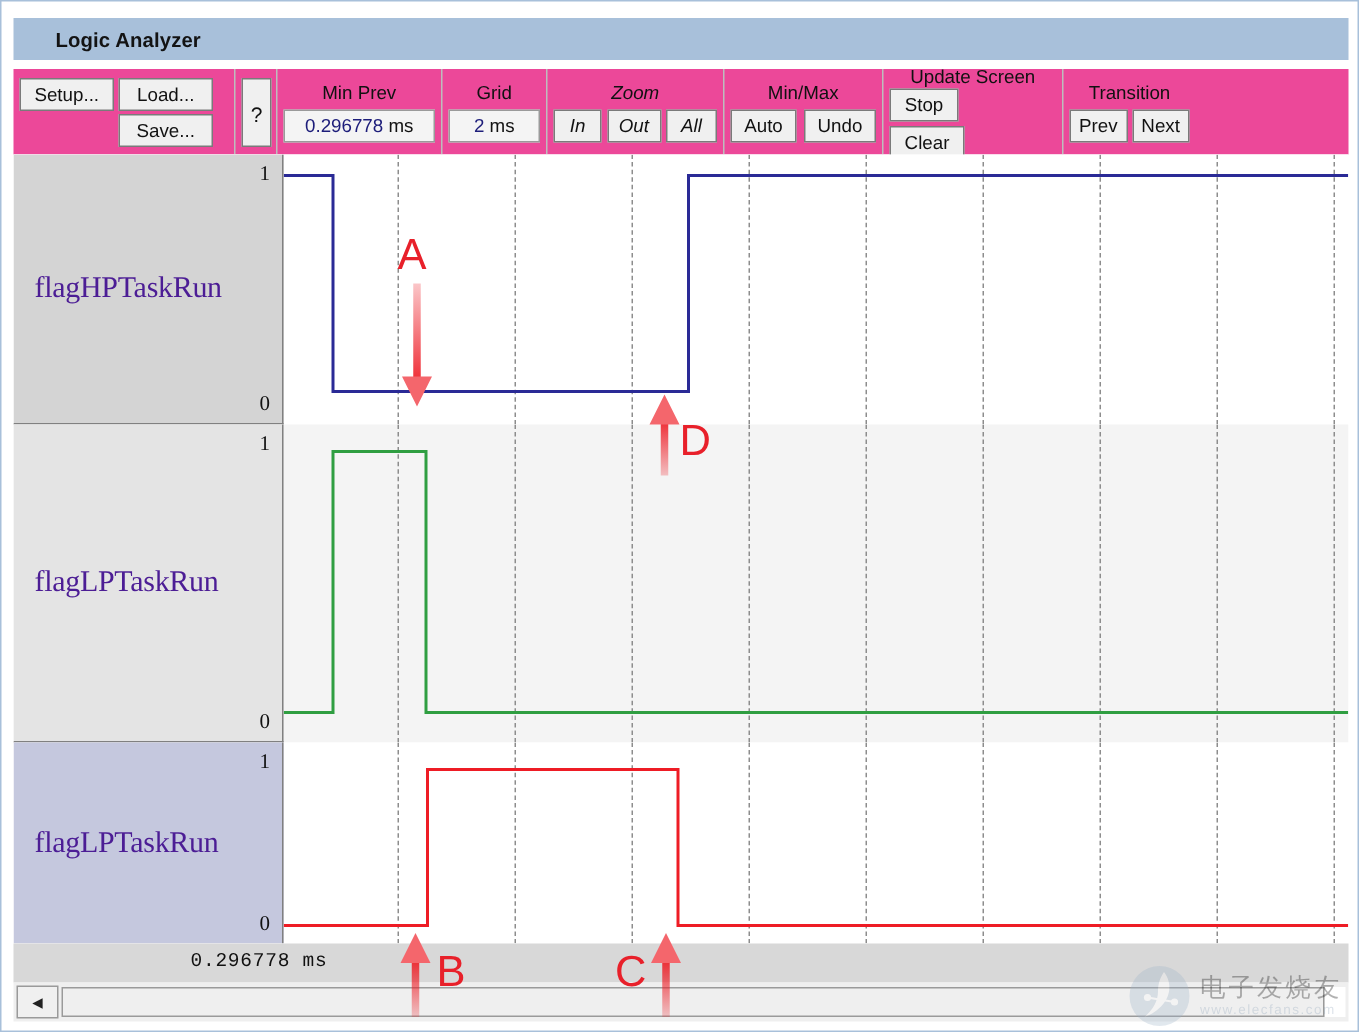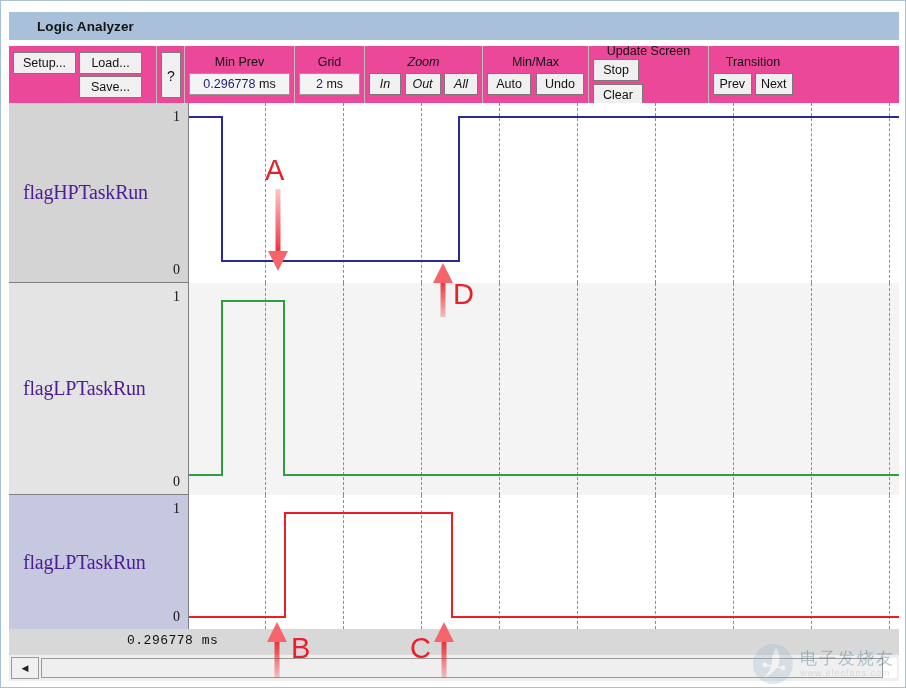--- a/index.html
+++ b/index.html
@@ -161,21 +161,21 @@
   }
   svg.arrow{position:absolute;overflow:visible;}
 
   
   .wm{
     position:absolute;right:10px;bottom:2px;
     display:flex;align-items:center;gap:6px;
     opacity:.30;pointer-events:none;
   }
   .wm .wmtxt{display:flex;flex-direction:column;line-height:1;}
-  .wm .wm1{font-size:17px;color:#0c4a6e;letter-spacing:2px;}
+  .wm .wm1{font-size:17px;color:#000000;letter-spacing:2px;}
   .wm .wm2{font-size:9px;color:#8fa4ba;letter-spacing:1px;margin-top:2px;}
 </style>
 </head>
 <body>
 
 <div id="app">
 
   <div class="titlebar">
     <span class="ttl">Logic Analyzer</span>
   </div>

